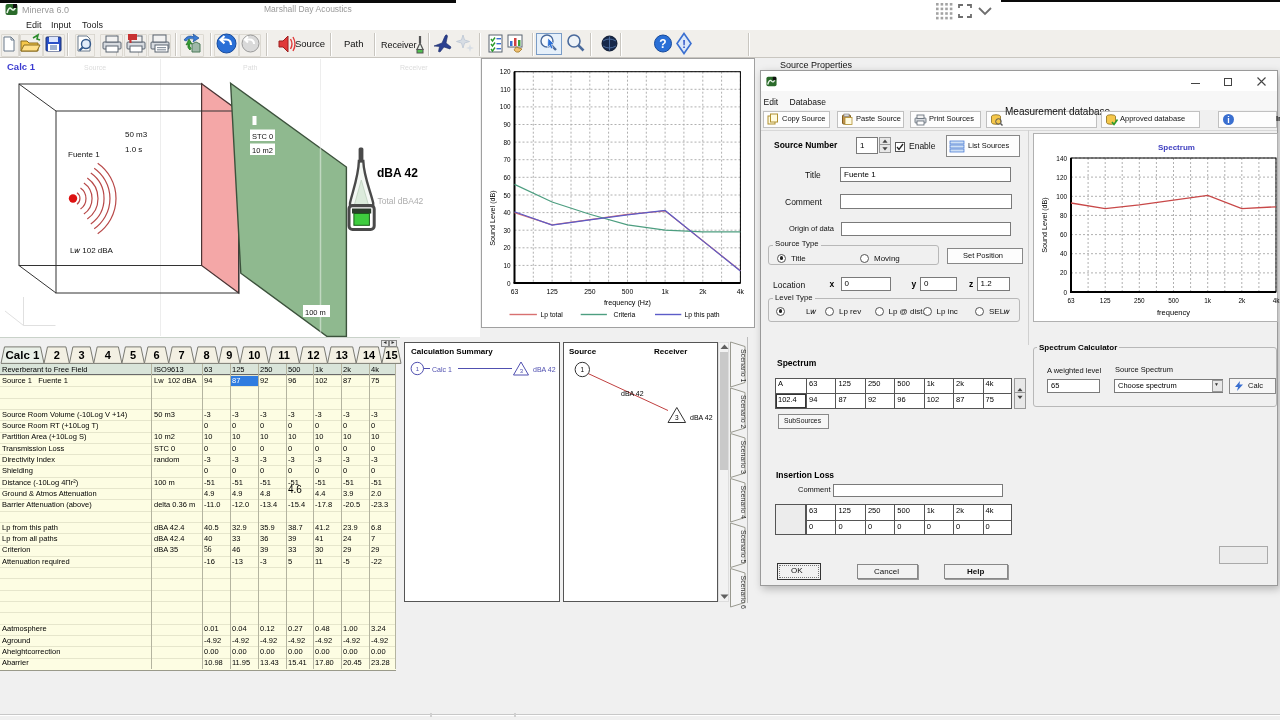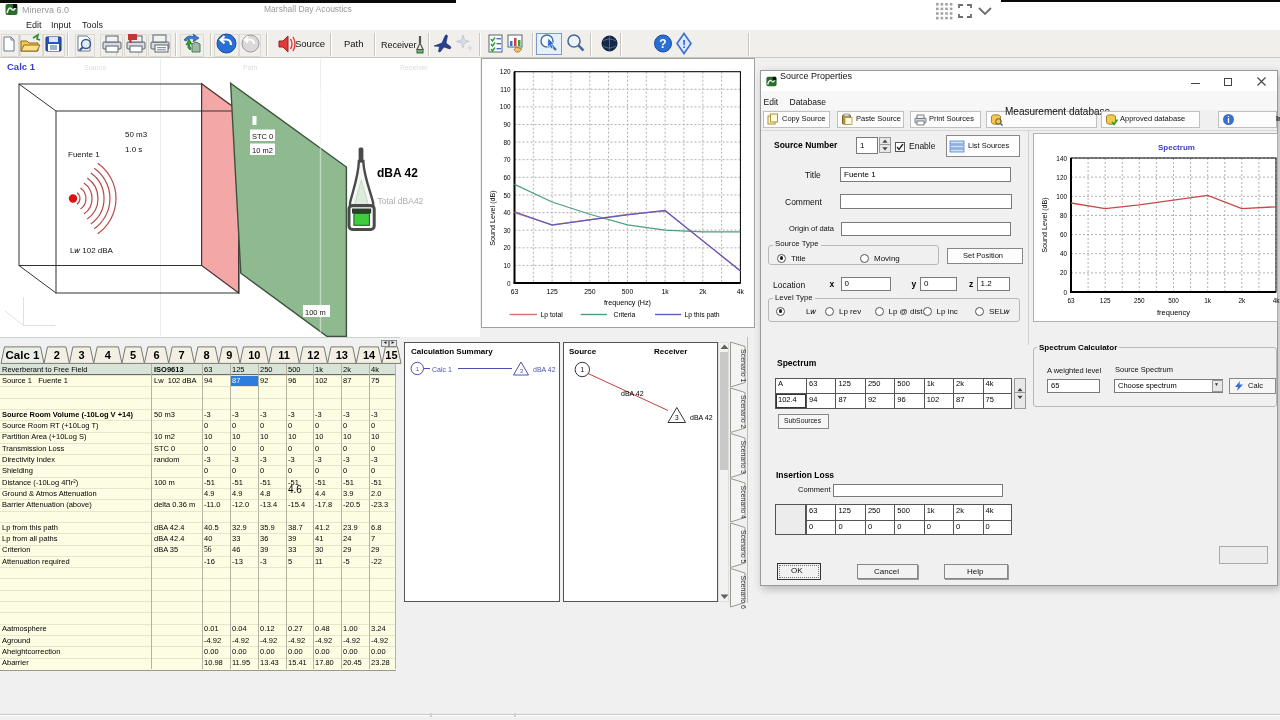--- a/index.html
+++ b/index.html
@@ -405,38 +405,38 @@
 <div class="a" style="left:201.5px;top:363.7px;width:1px;height:305.09999999999997px;background:#b4b4a0;"></div>
 <div class="a" style="left:229.5px;top:363.7px;width:1px;height:305.09999999999997px;background:#b4b4a0;"></div>
 <div class="a" style="left:257.5px;top:363.7px;width:1px;height:305.09999999999997px;background:#b4b4a0;"></div>
 <div class="a" style="left:285.5px;top:363.7px;width:1px;height:305.09999999999997px;background:#b4b4a0;"></div>
 <div class="a" style="left:312.5px;top:363.7px;width:1px;height:305.09999999999997px;background:#b4b4a0;"></div>
 <div class="a" style="left:340.5px;top:363.7px;width:1px;height:305.09999999999997px;background:#b4b4a0;"></div>
 <div class="a" style="left:368.5px;top:363.7px;width:1px;height:305.09999999999997px;background:#b4b4a0;"></div>
 <div class="a" style="left:395px;top:363.7px;width:1px;height:305.09999999999997px;background:#b4b4a0;"></div>
 <div class="a" style="left:230.5px;top:375.5px;width:27.5px;height:10.8px;background:#2f7ce0;"></div>
 <div class="t" style="left:2px;top:365.5px;font-size:7.5px;color:#000;font-weight:normal;">Reverberant to Free Field</div>
-<div class="t" style="left:154px;top:365.5px;font-size:7.5px;color:#000;font-weight:bold;">ISO9613</div>
+<div class="t" style="left:154px;top:365.5px;font-size:7.5px;color:#000;font-weight:normal;">ISO9613</div>
 <div class="t" style="left:204.0px;top:365.5px;font-size:7.5px;color:#000;font-weight:normal;">63</div>
 <div class="t" style="left:232.0px;top:365.5px;font-size:7.5px;color:#000;font-weight:normal;">125</div>
 <div class="t" style="left:260.0px;top:365.5px;font-size:7.5px;color:#000;font-weight:normal;">250</div>
 <div class="t" style="left:288.0px;top:365.5px;font-size:7.5px;color:#000;font-weight:normal;">500</div>
 <div class="t" style="left:315.0px;top:365.5px;font-size:7.5px;color:#000;font-weight:normal;">1k</div>
 <div class="t" style="left:343.0px;top:365.5px;font-size:7.5px;color:#000;font-weight:normal;">2k</div>
 <div class="t" style="left:371.0px;top:365.5px;font-size:7.5px;color:#000;font-weight:normal;">4k</div>
 <div class="t" style="left:2px;top:376.8px;font-size:7.5px;color:#000;font-weight:normal;">Source 1&nbsp;&nbsp;&nbsp;Fuente 1</div>
 <div class="t" style="left:154px;top:376.8px;font-size:7.5px;color:#000;font-weight:normal;">Lw&nbsp; 102 dBA</div>
 <div class="t" style="left:204.0px;top:376.8px;font-size:7.5px;color:#000;font-weight:normal;">94</div>
 <div class="t" style="left:232.0px;top:376.8px;font-size:7.5px;color:#fff;font-weight:normal;">87</div>
 <div class="t" style="left:260.0px;top:376.8px;font-size:7.5px;color:#000;font-weight:normal;">92</div>
 <div class="t" style="left:288.0px;top:376.8px;font-size:7.5px;color:#000;font-weight:normal;">96</div>
 <div class="t" style="left:315.0px;top:376.8px;font-size:7.5px;color:#000;font-weight:normal;">102</div>
 <div class="t" style="left:343.0px;top:376.8px;font-size:7.5px;color:#000;font-weight:normal;">87</div>
 <div class="t" style="left:371.0px;top:376.8px;font-size:7.5px;color:#000;font-weight:normal;">75</div>
-<div class="t" style="left:2px;top:410.70000000000005px;font-size:7.5px;color:#000;font-weight:bold;">Source Room Volume (-10Log V +14)</div>
+<div class="t" style="left:2px;top:410.70000000000005px;font-size:7.5px;color:#000;font-weight:normal;">Source Room Volume (-10Log V +14)</div>
 <div class="t" style="left:154px;top:410.70000000000005px;font-size:7.5px;color:#000;font-weight:normal;">50 m3</div>
 <div class="t" style="left:204.0px;top:410.70000000000005px;font-size:7.5px;color:#000;font-weight:normal;">-3</div>
 <div class="t" style="left:232.0px;top:410.70000000000005px;font-size:7.5px;color:#000;font-weight:normal;">-3</div>
 <div class="t" style="left:260.0px;top:410.70000000000005px;font-size:7.5px;color:#000;font-weight:normal;">-3</div>
 <div class="t" style="left:288.0px;top:410.70000000000005px;font-size:7.5px;color:#000;font-weight:normal;">-3</div>
 <div class="t" style="left:315.0px;top:410.70000000000005px;font-size:7.5px;color:#000;font-weight:normal;">-3</div>
 <div class="t" style="left:343.0px;top:410.70000000000005px;font-size:7.5px;color:#000;font-weight:normal;">-3</div>
 <div class="t" style="left:371.0px;top:410.70000000000005px;font-size:7.5px;color:#000;font-weight:normal;">-3</div>
 <div class="t" style="left:2px;top:422.00000000000006px;font-size:7.5px;color:#000;font-weight:normal;">Source Room RT (+10Log T)</div>
 <div class="t" style="left:204.0px;top:422.00000000000006px;font-size:7.5px;color:#000;font-weight:normal;">0</div>
@@ -623,21 +623,21 @@
     <text transform="translate(741 575.5) rotate(90)" font-size="7" fill="#333" font-family="Liberation Sans">Scenario 6</text>
   </svg>
 <div class="a" style="left:746.5px;top:337px;width:1px;height:266px;background:#bcbcbc;"></div>
 <div class="a" style="left:760px;top:70px;width:518px;height:516px;background:#f0f0f0;border:1px solid #9a9a9a;box-shadow:2px 3px 8px rgba(0,0,0,0.25);"></div>
 <div class="a" style="left:761px;top:71px;width:516px;height:20px;background:#ffffff;"></div>
 <svg class="a" style="left:766px;top:76px" width="11" height="11" viewBox="0 0 13 13">
 <rect x="0.5" y="1" width="12" height="11" rx="2" fill="#2a6b2a"></rect>
 <path d="M2,10 Q4,3 6.5,6 Q9,9 11,3" stroke="#eaf4ea" stroke-width="1.6" fill="none"></path>
 <rect x="8" y="1" width="4" height="4" fill="#111"></rect>
 </svg>
-<div class="t" style="left:780px;top:71px;font-size:9px;color:#111;font-weight:normal;">Source Properties</div>
+<div class="t" style="left:780px;top:60px;font-size:9px;color:#111;font-weight:normal;">Source Properties</div>
 <div class="a" style="left:1191px;top:82.5px;width:9px;height:1px;background:#444;"></div>
 <div class="a" style="left:1223.5px;top:77.5px;width:8.5px;height:8.5px;border:1px solid #444;"></div>
 <svg class="a" style="left:1257px;top:77px" width="9" height="9" viewBox="0 0 9 9">
 <path d="M0.5,0.5 L8.5,8.5 M8.5,0.5 L0.5,8.5" stroke="#444" stroke-width="1.1"></path>
   </svg>
 <div class="a" style="left:761px;top:91px;width:516px;height:19px;background:#f7f7f7;"></div>
 <div class="t" style="left:763.5px;top:97.5px;font-size:8.5px;color:#111;font-weight:normal;">Edit</div>
 <div class="t" style="left:789.5px;top:97.5px;font-size:8.5px;color:#111;font-weight:normal;">Database</div>
 <div class="a" style="left:763px;top:111px;width:67px;height:17px;background:#fdfdfd;border:1px solid #c0c0c0;"></div>
 <svg class="a" style="left:767px;top:113px" width="13" height="13" viewBox="0 0 13 13">
@@ -800,21 +800,21 @@
 <div class="t" style="left:956.1px;top:522.5px;font-size:7.5px;color:#000;font-weight:normal;">0</div>
 <div class="t" style="left:985.6px;top:506.5px;font-size:7.5px;color:#000;font-weight:normal;">4k</div>
 <div class="t" style="left:985.6px;top:522.5px;font-size:7.5px;color:#000;font-weight:normal;">0</div>
 <div class="a" style="left:775px;top:504px;width:31px;height:31px;background:#ececec;border:1px solid #555;"></div>
 <div class="a" style="left:776.5px;top:562.5px;width:44px;height:17px;background:#f2f2f2;border:1.5px solid #333;"></div>
 <div class="a" style="left:778.5px;top:564.5px;width:40px;height:13px;border:1px dotted #777;"></div>
 <div class="t" style="left:791px;top:566px;font-size:8px;color:#111;font-weight:normal;">OK</div>
 <div class="a" style="left:856.5px;top:564px;width:61.5px;height:15px;background:#f2f2f2;border:1px solid #888;box-shadow:1px 1px 0 #9a9a9a;"></div>
 <div class="t" style="left:874px;top:566.5px;font-size:8px;color:#111;font-weight:normal;">Cancel</div>
 <div class="a" style="left:944px;top:564px;width:64px;height:15px;background:#f2f2f2;border:1px solid #888;box-shadow:1px 1px 0 #9a9a9a;"></div>
-<div class="t" style="left:967px;top:566.5px;font-size:8px;color:#111;font-weight:normal;text-align:center;">Help</div>
+<div class="t" style="left:967px;top:566.5px;font-size:8px;color:#111;font-weight:bold;text-align:center;">Help</div>
 <div class="a" style="left:1033px;top:133px;width:245px;height:189px;background:#fff;border:1px solid #b0b0b0;"></div>
 <svg class="a" style="left:0px;top:0px" width="1280" height="340" viewBox="0 0 1280 340">
 <text x="1158" y="150" font-size="8" font-weight="bold" fill="#4040c0">Spectrum</text>
 <g stroke="#b0b0b0" stroke-dasharray="2,2">
       <line x1="1071" y1="272.9" x2="1276" y2="272.9"></line>
       <line x1="1071" y1="253.7" x2="1276" y2="253.7"></line>
       <line x1="1071" y1="234.6" x2="1276" y2="234.6"></line>
       <line x1="1071" y1="215.4" x2="1276" y2="215.4"></line>
       <line x1="1071" y1="196.3" x2="1276" y2="196.3"></line>
       <line x1="1071" y1="177.1" x2="1276" y2="177.1"></line>

